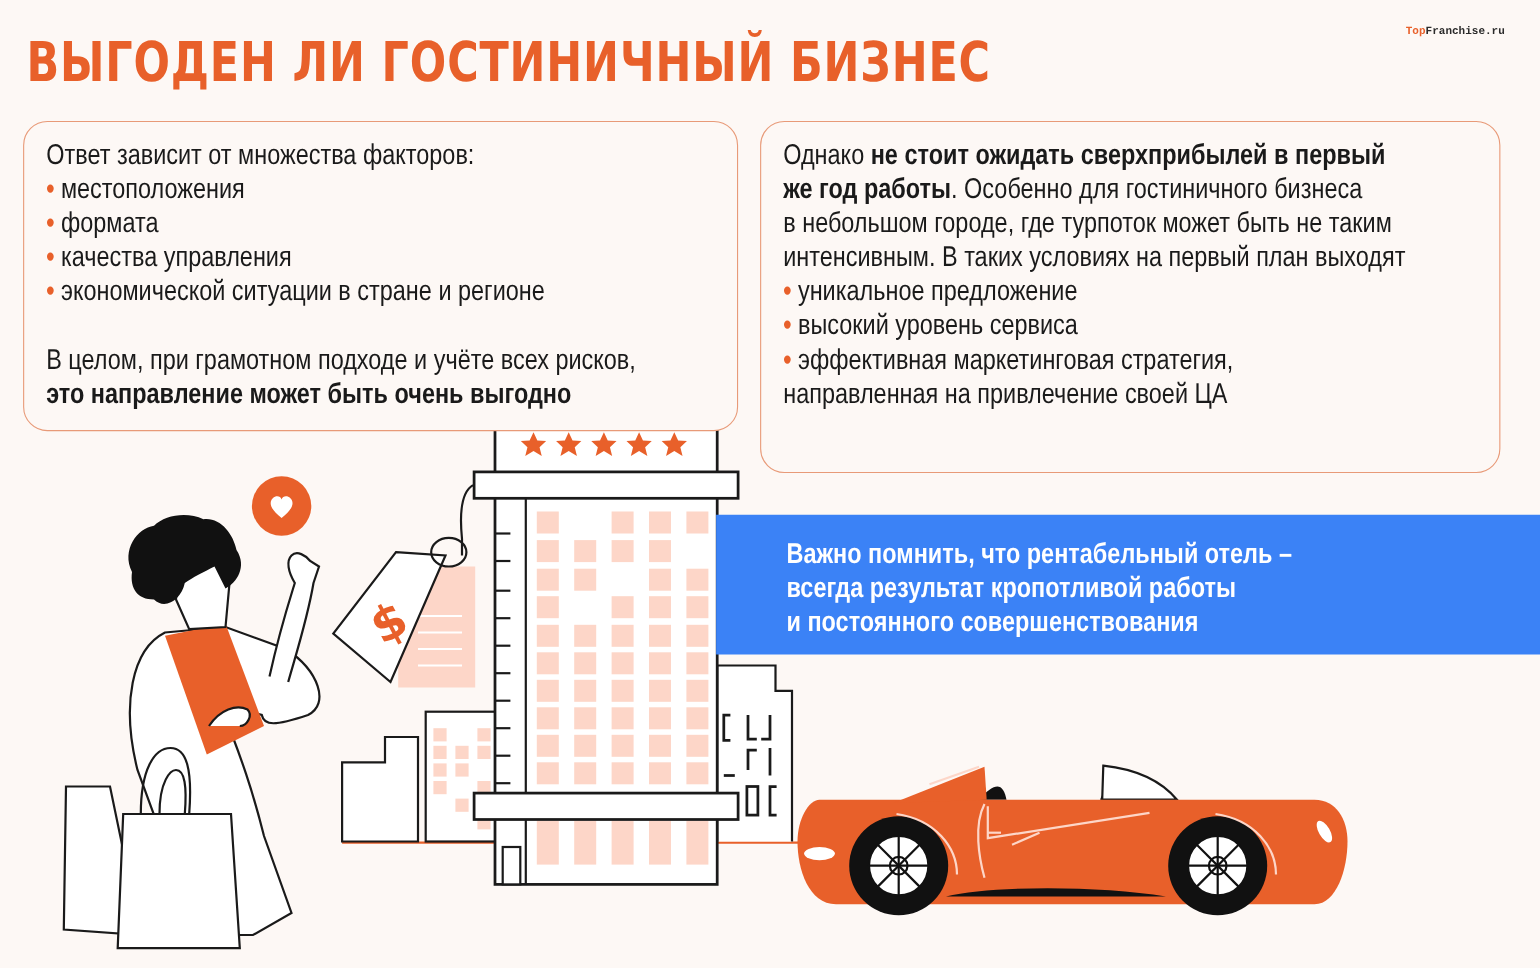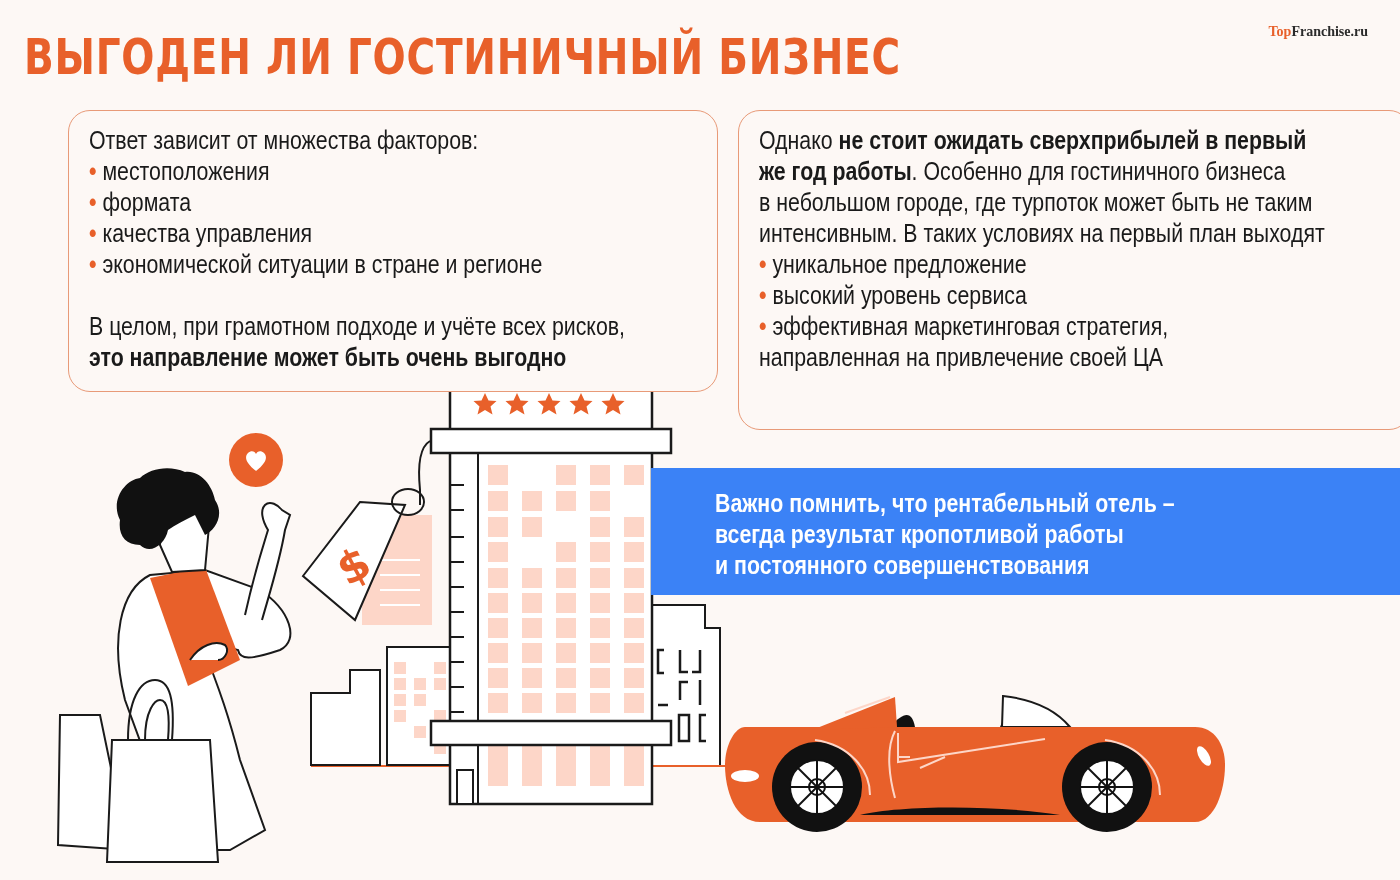--- a/index.html
+++ b/index.html
@@ -1,20 +1,20 @@
 <!DOCTYPE html>
 <html><head>
 <meta charset="utf-8">
 <style>
   html, body { margin:0; padding:0; }
   body { width:1400px; height:880px; background:#fdf8f5; position:relative; overflow:hidden; font-family:"Liberation Sans", sans-serif; color:#1a1a1a; }
   .title { position:absolute; left:24px; top:28px; font-family:"DejaVu Sans", sans-serif; font-weight:bold; font-size:50px; letter-spacing:1px; color:#e8602a; transform:scaleX(0.78); transform-origin:left top; white-space:nowrap; }
-  .logo { position:absolute; right:32px; top:24px; font-family:Liberation Serif, serif; font-weight:bold; font-size:14px; color:#2b2b2b; }
+  .logo { position:absolute; right:32px; top:24px; font-family:Liberation Mono, monospace; font-weight:bold; font-size:10px; color:#2b2b2b; }
   .logo .top { color:#e8602a; }
-  .card { position:absolute; border:1.5px solid #e89a78; border-radius:22px; background:#fdf8f5; box-sizing:border-box;margin-left:47px; }
+  .card { position:absolute; border:1.5px solid #e89a78; border-radius:22px; background:#fdf8f5; box-sizing:border-box; }
   .card-left { left:21px; top:110px; width:650px; height:282px; padding:14px 20px; }
   .card-right { left:691px; top:110px; width:673px; height:320px; padding:14px 20px; }
   .txt { font-size:26px; line-height:31px; transform:scaleX(0.82); transform-origin:left top; white-space:nowrap; }
   .txt b { font-weight:bold; }
   .bullet { color:#e8602a; font-weight:bold; }
   .gap { height:31px; }
   .note { position:absolute; left:651px; top:468px; width:772px; height:127px; background:#3b82f6; border-radius:0 24px 24px 0; color:#fff; }
   .note .txt { position:absolute; left:64px; top:20px; font-weight:bold; font-size:26px; line-height:31px; }
   svg { position:absolute; left:0; top:0; }
 </style>

